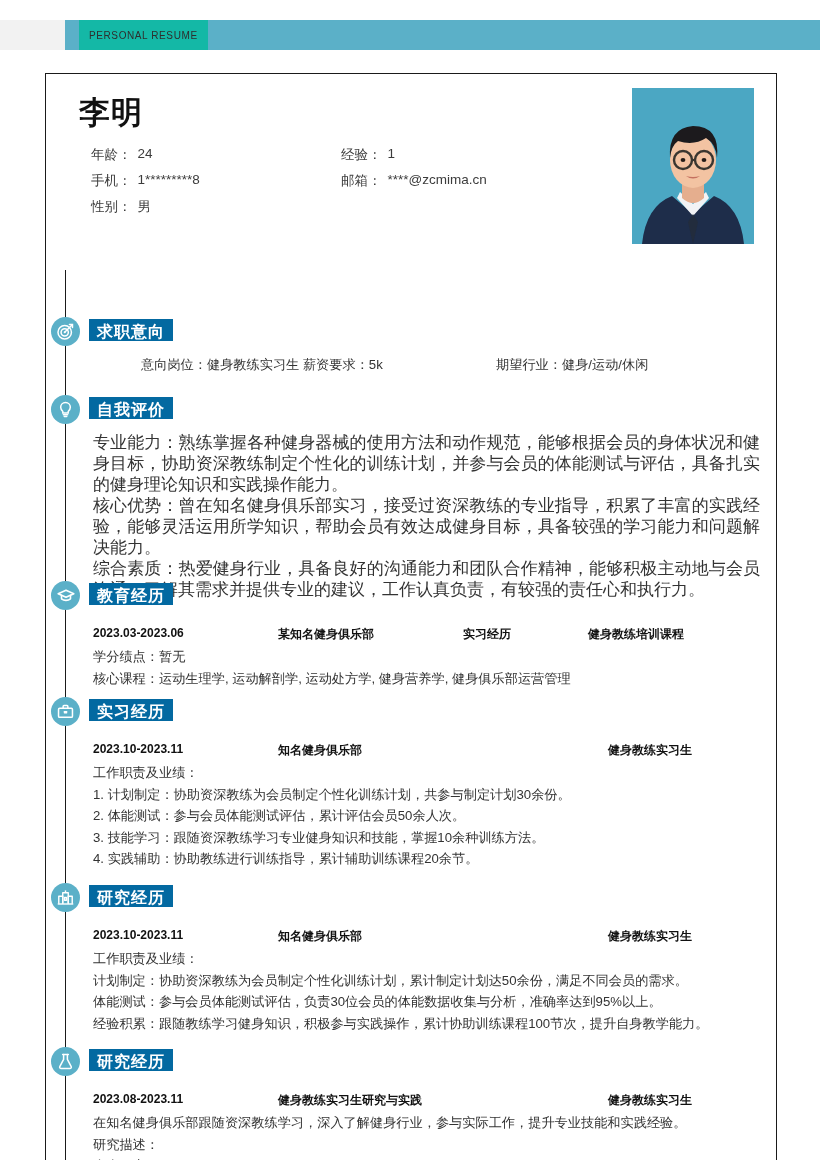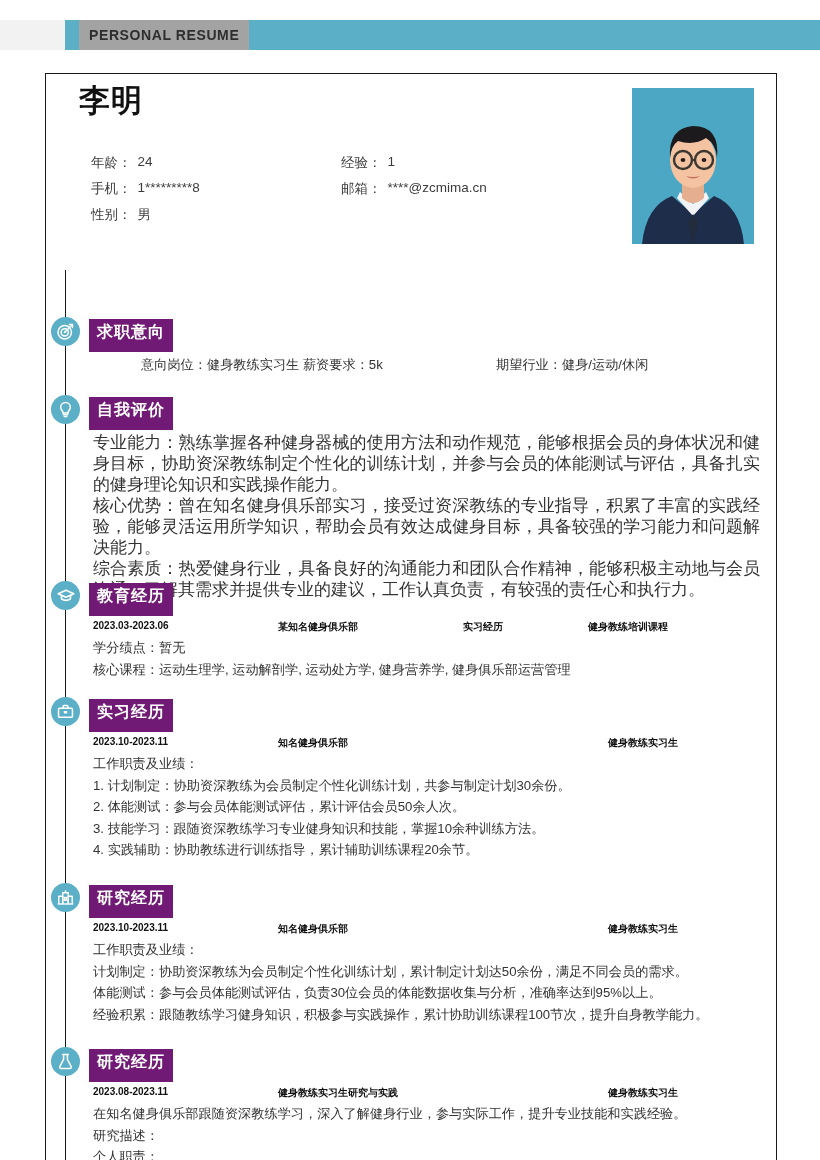--- a/index.html
+++ b/index.html
@@ -23,26 +23,26 @@
   }
   .band-gray {
     width: 65px;
     background: #f2f2f2;
   }
   .band-tab {
     width: 14px;
     background: #5bb0c8;
   }
   .band-label {
-    background: #a3a3a3;
+    background: #14b8a6;
     display: flex;
     align-items: center;
     padding: 0 10px 0 10px;
-    font-size: 14px;
-    font-weight: bold;
+    font-size: 10px;
+    font-weight: normal;
     letter-spacing: 0.6px;
     color: #2e2e2e;
     white-space: nowrap;
   }
   .band-fill {
     flex: 1;
     background: #5bb0c8;
   }
 
   
@@ -52,36 +52,36 @@
     width: 732px; height: 1090px;
     background: #ffffff;
     border: 1.4px solid #1a1a1a;
     border-bottom: none;
     overflow: hidden;
   }
 
   
   .name {
     position: absolute;
-    left: 33px; top: 6px;
+    left: 33px; top: 18px;
     font-size: 31px;
     font-weight: bold;
     color: #111;
     letter-spacing: 1px;
   }
 
   .info-grid {
     position: absolute;
     left: 45px; top: 72px;
     width: 520px;
   }
   .info-row {
     display: flex;
     height: 26px;
-    align-items: flex-end;
+    align-items: flex-start;
   }
   .info-cell {
     display: flex;
     font-size: 13.5px;
     color: #3c3c3c;
   }
   .info-cell.left { width: 250px; }
   .info-label { color: #3c3c3c; white-space: nowrap; }
   .info-value { margin-left: 6px; color: #3c3c3c; white-space: nowrap; }
 
@@ -121,22 +121,22 @@
     border-radius: 50%;
     background: #5bb0c8;
     display: flex;
     align-items: center;
     justify-content: center;
   }
   .sec-icon svg { display: block; }
   .sec-title {
     position: absolute;
     left: 43px; top: 1px;
-    height: 33px;
-    background: #701a75;
+    height: 22px;
+    background: #0369a1;
     color: #ffffff;
     font-size: 16px;
     font-weight: bold;
     line-height: 25px;
     padding: 0 8px;
     letter-spacing: 1px;
     white-space: nowrap;
   }
 
   .sec-body {
@@ -147,25 +147,25 @@
 
   .para {
     font-size: 17px;
     line-height: 21px;
     color: #333;
     text-align: justify;
   }
 
   .entry-head {
     display: flex;
-    font-size: 10px;
+    font-size: 12px;
     font-weight: bold;
     color: #111;
     margin-bottom: 3px;
-    margin-top: 2px;
+    margin-top: 8px;
   }
   .eh-date  { width: 185px; white-space: nowrap; }
   .eh-org   { width: 185px; white-space: nowrap; }
   .eh-type  { width: 125px; white-space: nowrap; }
   .eh-role  { flex: 1; white-space: nowrap; }
 
   .line {
     font-size: 13.2px;
     line-height: 21.5px;
     color: #333;

